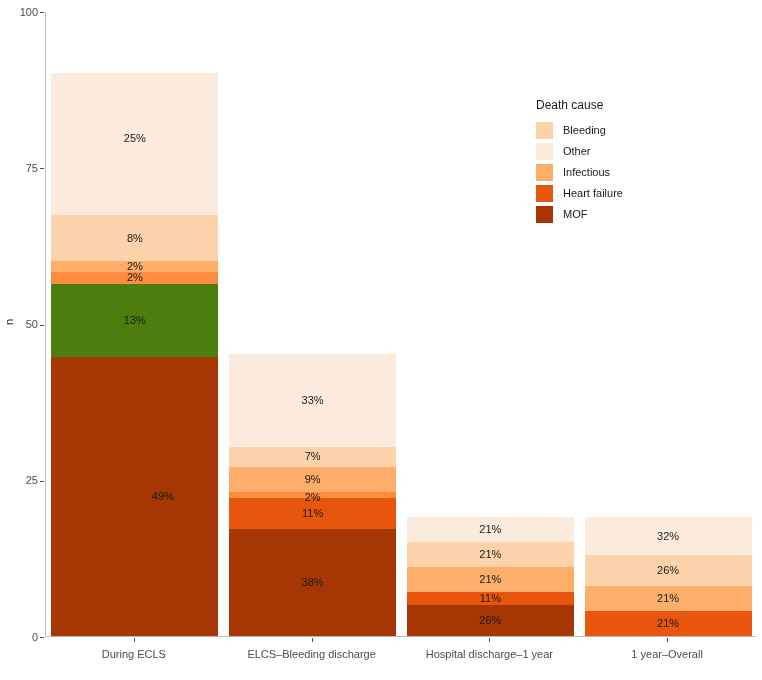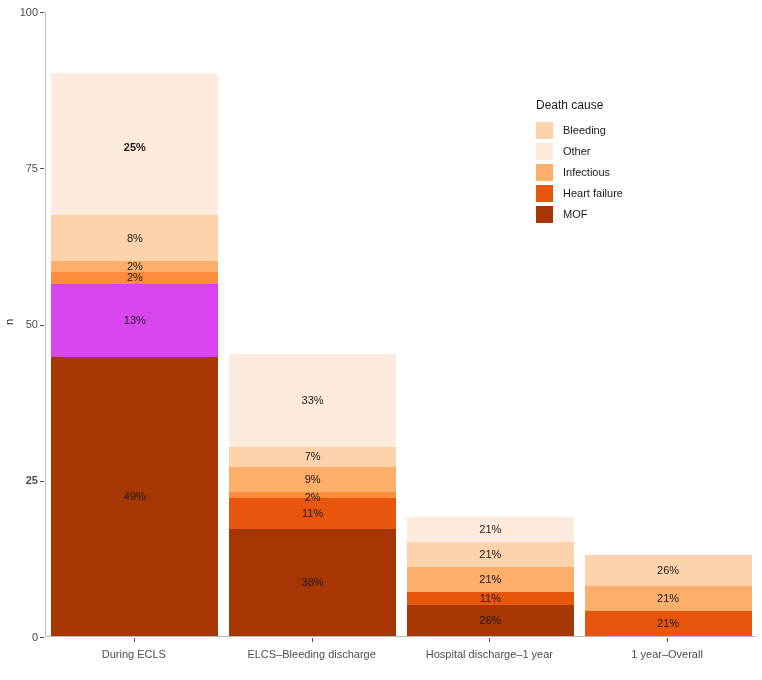--- a/index.html
+++ b/index.html
@@ -158,57 +158,57 @@
 
 <div id="chart-root">
 
   <div class="y-axis-title">n</div>
 
   <div id="y-axis">
       <div class="y-tick-wrap" style="top: 631.5px;">
         <div class="y-tick-label">0</div>
       </div>
       <div class="y-tick-mark" style="top: 637px;"></div>
-      <div class="y-tick-wrap" style="top: 475.25px; font-weight: bold;">
+      <div class="y-tick-wrap" style="top: 475.25px;">
         <div class="y-tick-label">25</div>
       </div>
       <div class="y-tick-mark" style="top: 480.75px;"></div>
       <div class="y-tick-wrap" style="top: 319px;">
         <div class="y-tick-label">50</div>
       </div>
       <div class="y-tick-mark" style="top: 324.5px;"></div>
       <div class="y-tick-wrap" style="top: 162.75px;">
         <div class="y-tick-label">75</div>
       </div>
       <div class="y-tick-mark" style="top: 168.25px;"></div>
       <div class="y-tick-wrap" style="top: 6.5px;">
         <div class="y-tick-label">100</div>
       </div>
       <div class="y-tick-mark" style="top: 12px;"></div>
     </div>
 
   <div id="plot-panel">
       <div class="bar" style="left: 5.3325px; width: 167.085px; height: 625px;">
         <div class="seg" style="bottom: 0px; height: 278.75px; background: rgb(166, 54, 3);">
-          <div class="seg-label" style="top: 133.875px;">49%</div>
-        </div>
-        <div class="seg" style="bottom: 278.75px; height: 73.75px; background: #d946ef;">
+          <div class="seg-label" style="top: 133.875px; margin-left: 28px;">49%</div>
+        </div>
+        <div class="seg" style="bottom: 278.75px; height: 73.75px; background: #4d7c0f;">
           <div class="seg-label" style="top: 31.375px;">13%</div>
         </div>
         <div class="seg" style="bottom: 352.5px; height: 11.25px; background: rgb(253, 141, 60);">
           <div class="seg-label" style="top: 0.125px;">2%</div>
         </div>
         <div class="seg" style="bottom: 363.75px; height: 11.25px; background: rgb(253, 174, 107);">
           <div class="seg-label" style="top: 0.125px;">2%</div>
         </div>
         <div class="seg" style="bottom: 375px; height: 45.625px; background: rgb(253, 211, 172);">
           <div class="seg-label" style="top: 17.3125px;">8%</div>
         </div>
         <div class="seg" style="bottom: 420.625px; height: 142.5px; background: rgb(253, 235, 221);">
-          <div class="seg-label" style="top: 69px; font-weight: bold;">25%</div>
+          <div class="seg-label" style="top: 60px;">25%</div>
         </div>
       </div>
       <div class="bar" style="left: 183.083px; width: 167.085px; height: 625px;">
         <div class="seg" style="bottom: 0px; height: 106.875px; background: rgb(166, 54, 3);">
           <div class="seg-label" style="top: 47.9375px;">38%</div>
         </div>
         <div class="seg" style="bottom: 106.875px; height: 31.25px; background: rgb(232, 85, 13);">
           <div class="seg-label" style="top: 10.125px;">11%</div>
         </div>
         <div class="seg" style="bottom: 138.125px; height: 5.625px; background: rgb(253, 141, 60);">
@@ -243,20 +243,23 @@
       </div>
       <div class="bar" style="left: 538.582px; width: 167.085px; height: 625px;">
         <div class="seg" style="bottom: 0px; height: 25px; background: rgb(232, 85, 13);">
           <div class="seg-label" style="top: 7px;">21%</div>
         </div>
         <div class="seg" style="bottom: 25px; height: 25px; background: rgb(253, 174, 107);">
           <div class="seg-label" style="top: 7px;">21%</div>
         </div>
         <div class="seg" style="bottom: 50px; height: 30.625px; background: rgb(253, 211, 172);">
           <div class="seg-label" style="top: 9.8125px;">26%</div>
+        </div>
+        <div class="seg" style="bottom: 80.625px; height: 38.125px; background: rgb(253, 235, 221);">
+          <div class="seg-label" style="top: 13.5625px;">32%</div>
         </div>
       </div>
     </div>
 
   <div id="x-axis">
       <div class="x-tick-mark" style="left: 133.875px;"></div>
       <div class="x-tick-label" style="left: 33.875px; width: 200px;">During ECLS</div>
       <div class="x-tick-mark" style="left: 311.625px;"></div>
       <div class="x-tick-label" style="left: 211.625px; width: 200px;">ELCS–Bleeding discharge</div>
       <div class="x-tick-mark" style="left: 489.375px;"></div>

